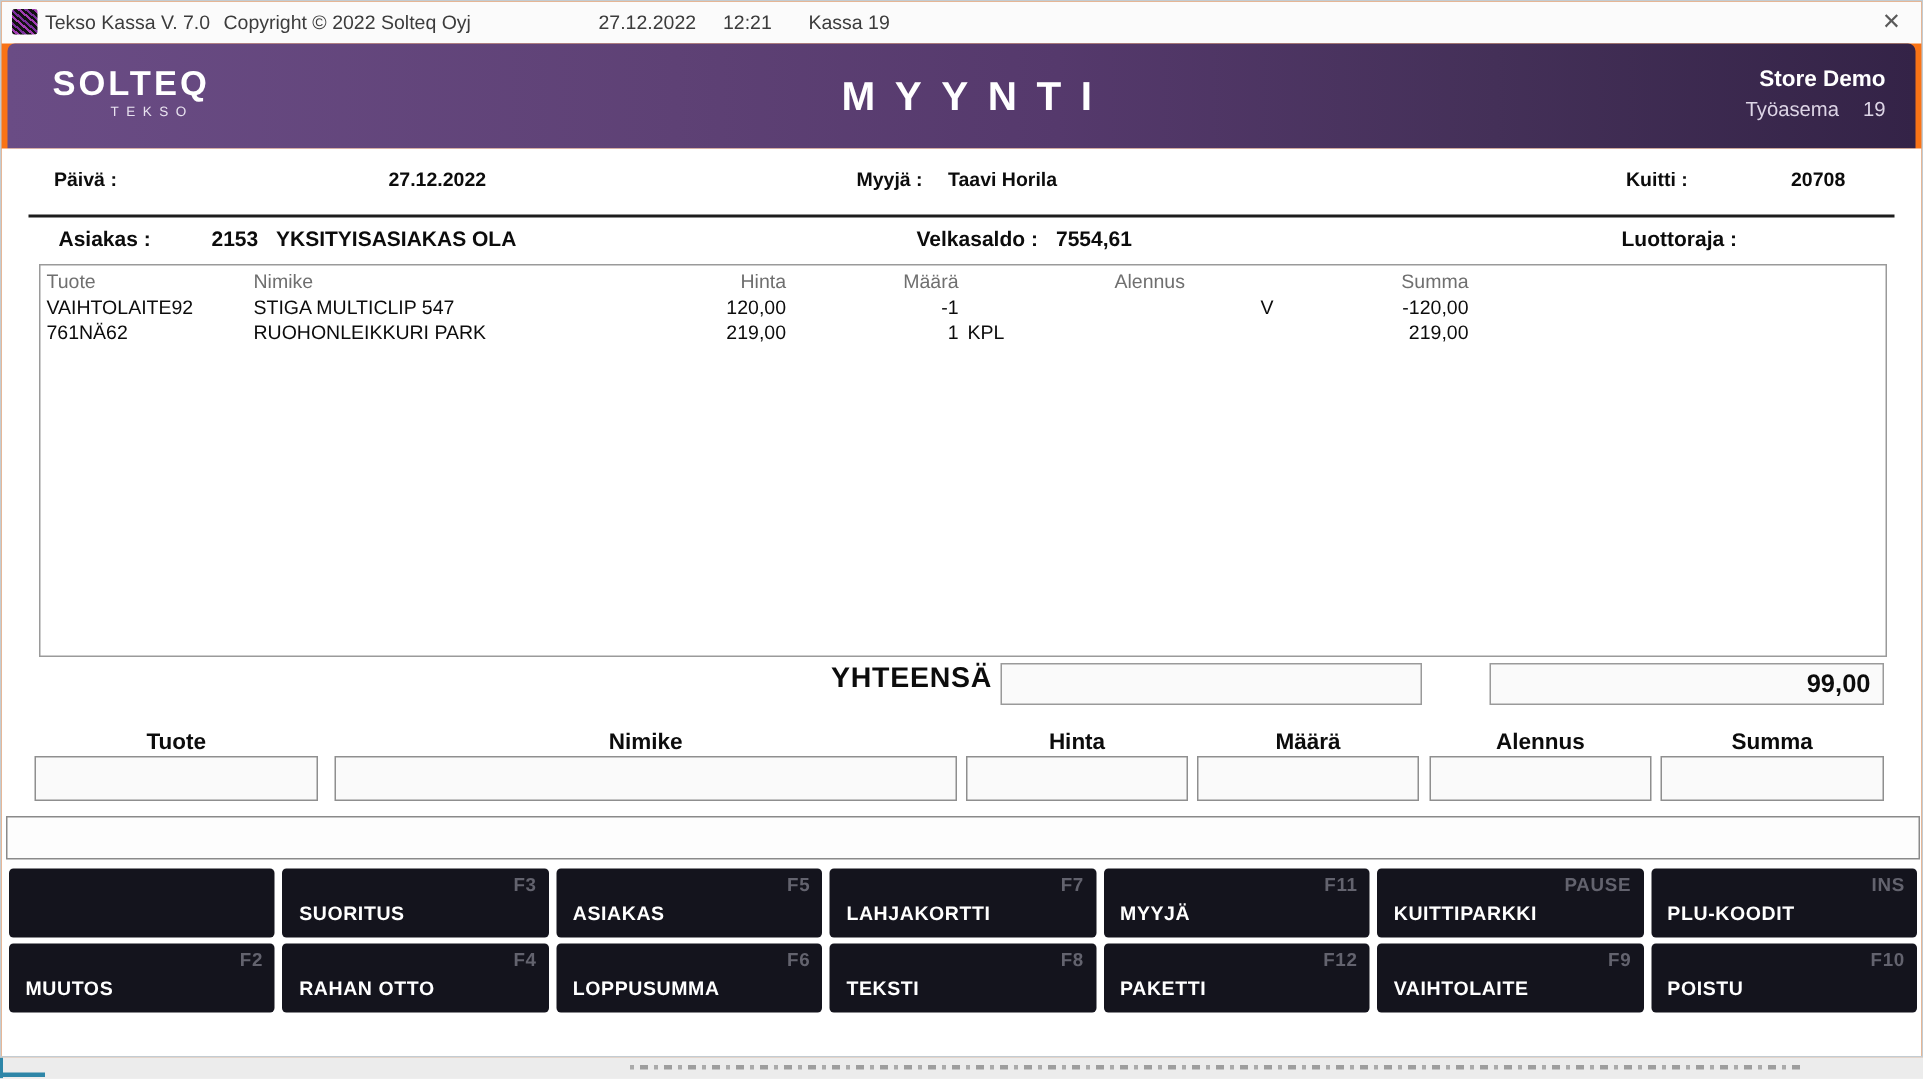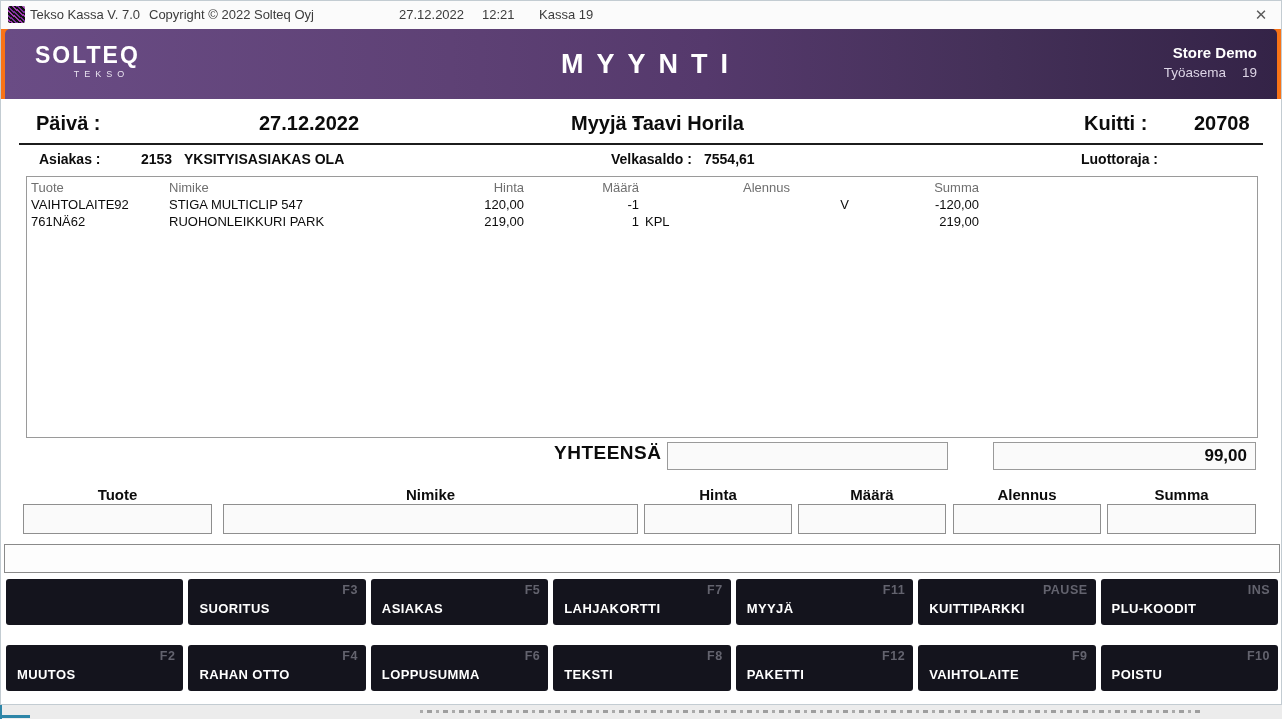--- a/index.html
+++ b/index.html
@@ -30,21 +30,21 @@
   .store-block { position:absolute; right:20px; top:14px; text-align:right; }
   .store-name { font-size:15px; font-weight:bold; line-height:20px; }
   .workstation { font-size:13.5px; color:#ddd5e6; margin-top:2px; }
   .workstation .ws-num { display:inline-block; margin-left:16px; }
 
   
   .main { position:absolute; top:98px; left:0; width:100%; height:607px; background:#fff; color:#0c0c0c; }
   .abs { position:absolute; white-space:nowrap; }
   .b { font-weight:bold; }
 
-  .r1 { top:13px; font-size:20px; }
+  .r1 { top:13px; font-size:13px; }
   .divider { position:absolute; top:44px; left:18px; right:18px; border-top:2px solid #1c1c1c; }
   .r2 { top:52px; font-size:14px; }
   .cust-name { max-width:250px; overflow:hidden; }
 
   
   .sale-table { position:absolute; top:77px; left:25px; width:1232px; height:262px; border:1px solid #9a9a9a; background:#fff; overflow:hidden; }
   .t-row { display:grid; grid-template-columns:138px 225px 130px 115px 45px 165px 130px 1fr;
     font-size:13px; line-height:17px; padding:0 4px; }
   .t-head { color:#6f6f6f; padding-top:2px; }
   .c-r { text-align:right; }
@@ -66,21 +66,21 @@
   .f2l { left:643px; width:148px; } .f2i { left:643px; width:148px; }
   .f3l { left:797px; width:148px; } .f3i { left:797px; width:148px; }
   .f4l { left:952px; width:148px; } .f4i { left:952px; width:148px; }
   .f5l { left:1106px; width:149px; } .f5i { left:1106px; width:149px; }
 
   
   .message-bar { position:absolute; top:445px; left:3px; width:1276px; height:29px; background:#fdfdfd; border:1px solid #8a8a8a; }
 
   
   .btn-grid { position:absolute; top:480px; left:5px; width:1272px; display:grid;
-    grid-template-columns:repeat(7,1fr); grid-template-rows:46px 46px; gap:20px 5px; }
+    grid-template-columns:repeat(7,1fr); grid-template-rows:46px 46px; gap:4px 5px; }
   .fn-btn { position:relative; background:#14141d; border:none; border-radius:3px; cursor:pointer; text-align:left;
     font-family:"Liberation Sans", sans-serif; }
   .fn-key { position:absolute; top:4px; right:8px; font-size:12.5px; font-weight:bold; color:#63636e; letter-spacing:0.5px; }
   .fn-label { position:absolute; left:11px; bottom:9px; font-size:13px; font-weight:bold; color:#ffffff; letter-spacing:0.4px;text-align:center; }
 
   
   .bottom-strip { position:relative; width:1282px; height:14px; background:#ececec; overflow:hidden; }
   .strip-dashes { position:absolute; top:5px; left:420px; width:780px; height:3px; opacity:0.8;
     background:repeating-linear-gradient(90deg,#9a9a9a 0 3px,transparent 3px 7px,#8a8a8a 7px 12px,transparent 12px 16px); }
   .teal-corner { position:absolute; bottom:1px; left:0; width:30px; height:3px; background:#2e86a8; }

